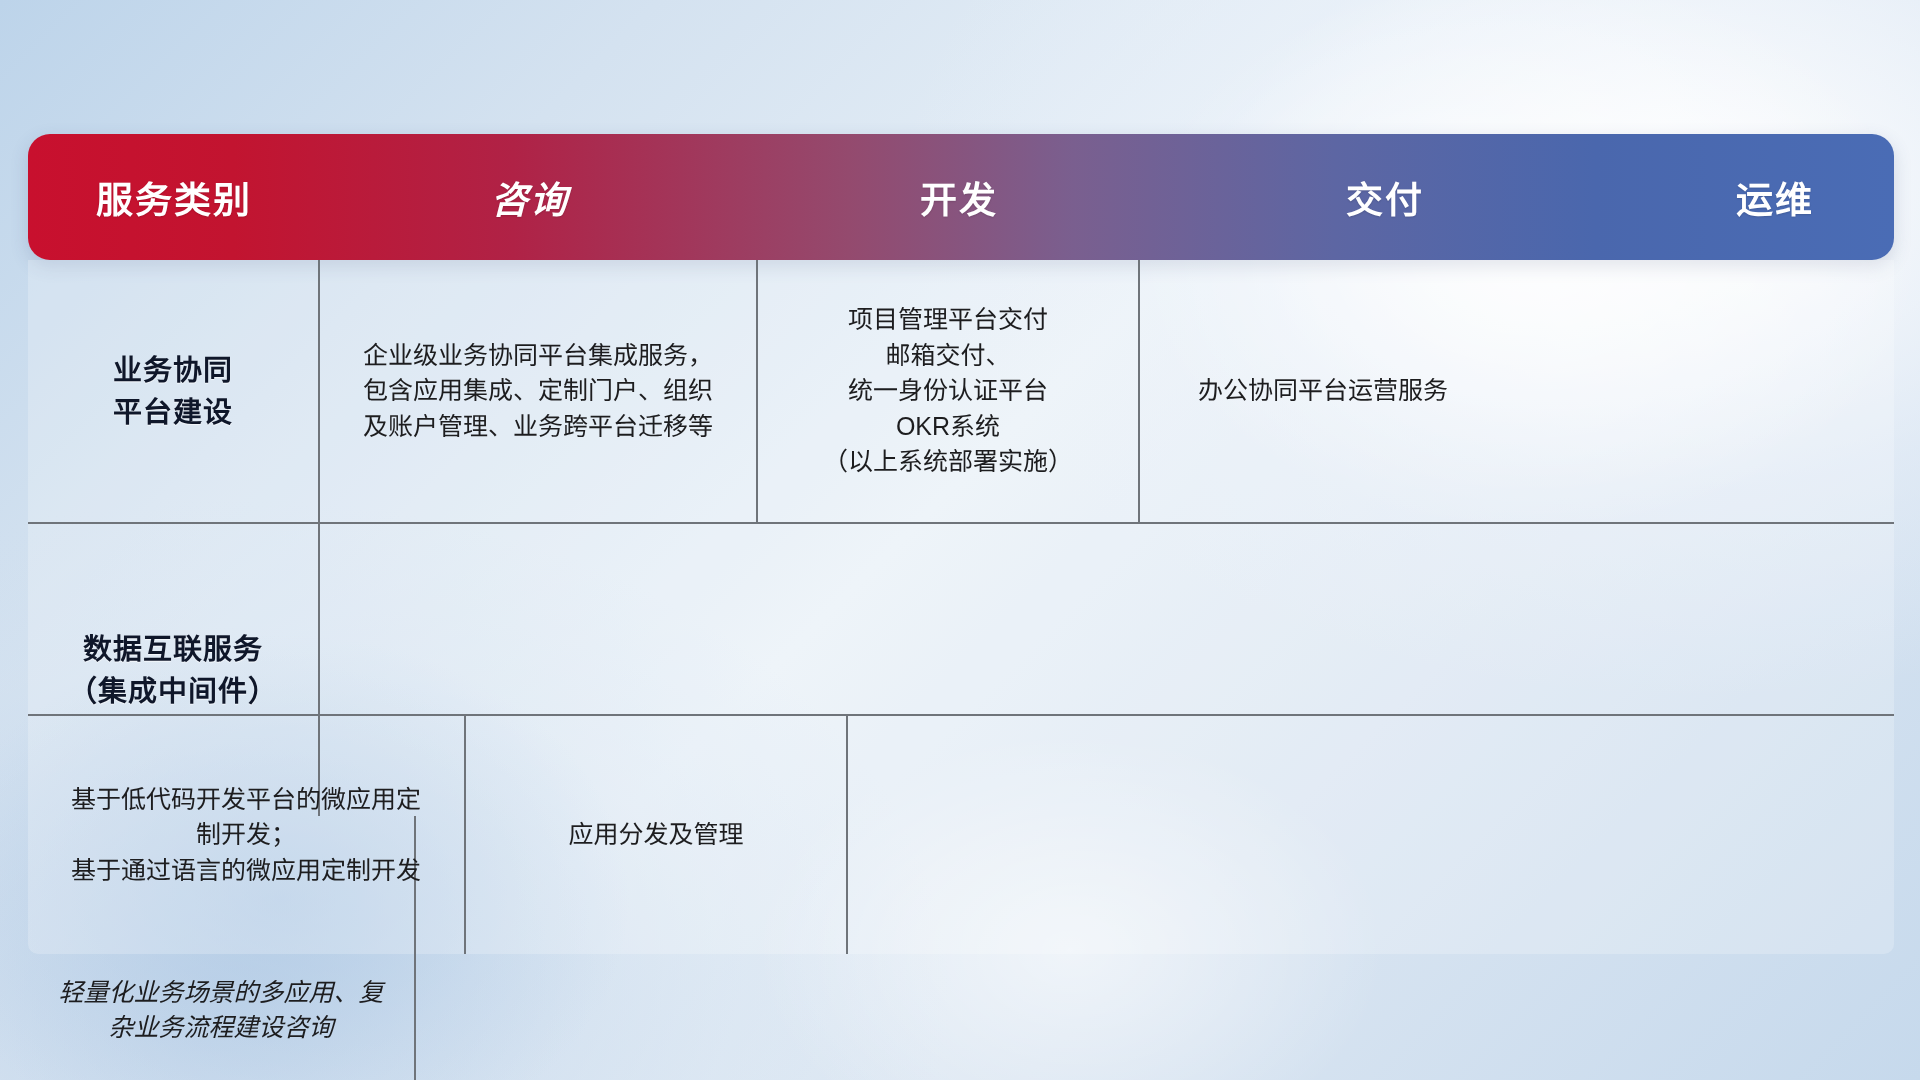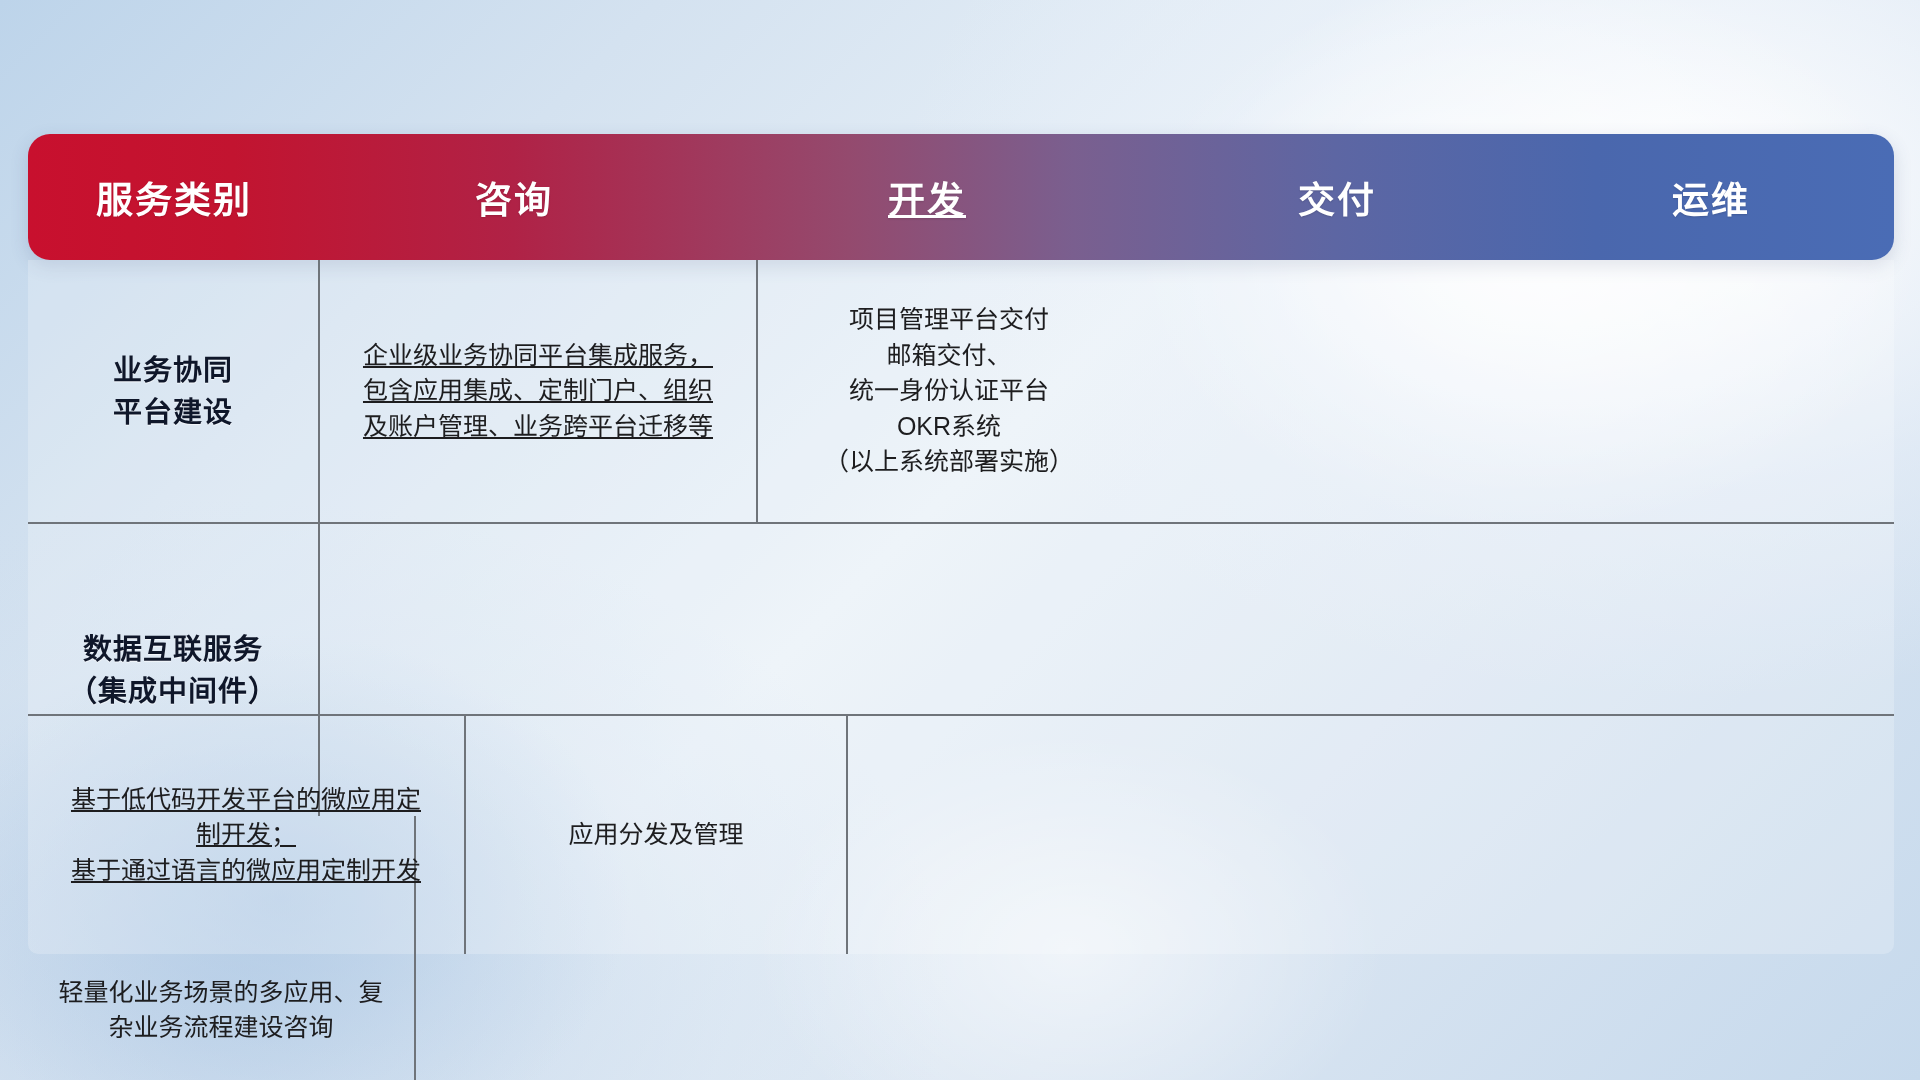--- a/index.html
+++ b/index.html
@@ -62,20 +62,21 @@
     background: linear-gradient(90deg,
         #c8102e 0%,
         #c21430 11%,
         #b02246 26%,
         #944a6e 44%,
         #7a5f8f 56%,
         #5d66a3 70%,
         #4a67ad 84%,
         #4a6cb5 100%);
     box-shadow: 0 6px 18px rgba(60,80,120,0.18);
+    gap: 16px;
   }
   .header-cell {
     display: flex;
     align-items: center;
     justify-content: center;
     color: #ffffff;
     font-size: 37px;
     font-weight: bold;
     letter-spacing: 2px;
     text-shadow: 0 1px 2px rgba(0,0,0,0.14);
@@ -111,22 +112,22 @@
     color: #0f172a;
     font-weight: bold;
     font-size: 29px;
     letter-spacing: 1px;
     line-height: 1.45;
     text-shadow: 0 1px 1px rgba(255,255,255,0.7);
   }
 
   
   .c0 { width: 292px; flex: 0 0 292px; }
-  .c1 { width: 388px; flex: 0 0 388px; }
-  .c2 { width: 438px; flex: 0 0 438px; text-decoration: underline; }
+  .c1 { width: 388px; flex: 0 0 388px; font-style: italic; }
+  .c2 { width: 438px; flex: 0 0 438px; }
   .c3 { width: 382px; flex: 0 0 382px; }
   .c4 { width: 366px; flex: 0 0 366px; }
 
   .row-h1 { height: 262px; }
   .row-h2 { height: 190px; flex-direction: column; }
   .row-h3 { height: 238px; }
 </style>
 </head>
 <body>
 
@@ -151,20 +152,21 @@
         <div class="cell category c0">业务协同
 平台建设</div>
         <div class="cell c2">企业级业务协同平台集成服务，
 包含应用集成、定制门户、组织
 及账户管理、业务跨平台迁移等</div>
         <div class="cell c3">项目管理平台交付
 邮箱交付、
 统一身份认证平台
 OKR系统
 （以上系统部署实施）</div>
+        <div class="cell c4">办公协同平台运营服务</div>
       </div>
 
       <div class="data-row row-h2">
         <div class="cell category c0">数据互联服务
 （集成中间件）</div>
         <div class="cell c1">轻量化业务场景的多应用、复
 杂业务流程建设咨询</div>
         <div class="cell c3"></div>
         <div class="cell c4"></div>
       </div>

